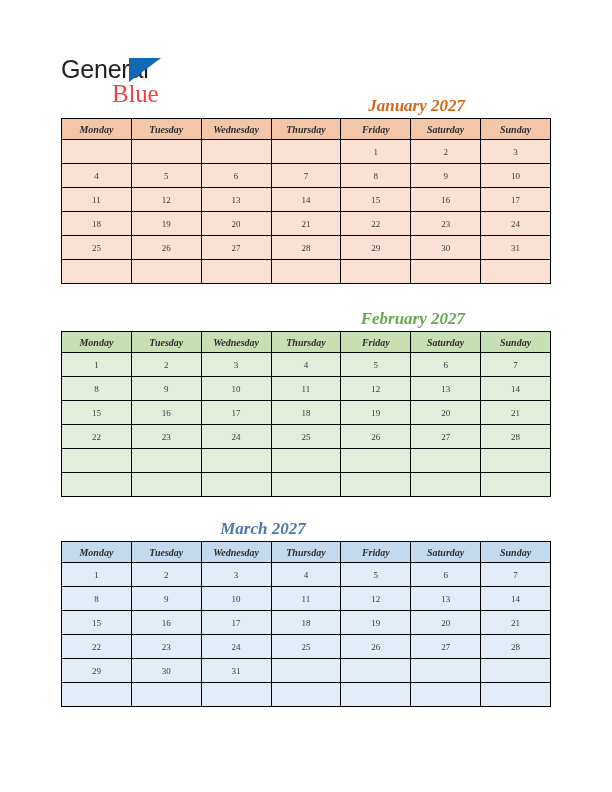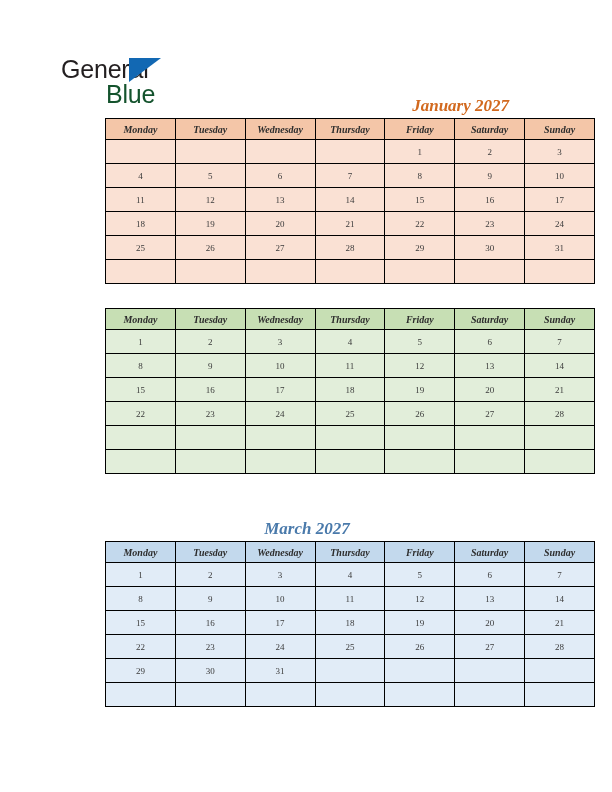--- a/index.html
+++ b/index.html
@@ -38,35 +38,34 @@
     position: absolute;
     left: 68px;
     top: 3px;
     width: 0;
     height: 0;
     border-left: 32px solid #1268b3;
     border-bottom: 24px solid transparent;
   }
   .logo-blue {
     position: absolute;
-    left: 45px;
+    left: 51px;
     top: 25px;
-    font-family: Liberation Sans, sans-serif;
+    font-family: Liberation Serif, serif;
     font-size: 25px;
-    color: #14532d;
+    color: #ef4444;
     letter-spacing: -0.2px;
     line-height: 28px;
   }
 
   
   .cal {
     position: absolute;
     left: 61px;
     width: 406px;
-    margin-left: 44px;
   }
   #cal-january { top: 95px; }
   #cal-february { top: 308px; }
   #cal-march    { top: 518px; }
 
   .cal-title {
     text-align: right;
     font-style: italic;
     font-weight: bold;
     font-size: 17px;
@@ -189,20 +188,21 @@
         <td></td>
         <td></td>
         <td></td>
         <td></td>
       </tr>
     </tbody>
   </table>
 </div>
 
 <div class="cal" id="cal-february">
+  <div class="cal-title">February 2027</div>
   <table class="cal-table">
     <thead>
       <tr>
         <th>Monday</th>
         <th>Tuesday</th>
         <th>Wednesday</th>
         <th>Thursday</th>
         <th>Friday</th>
         <th>Saturday</th>
         <th>Sunday</th>

